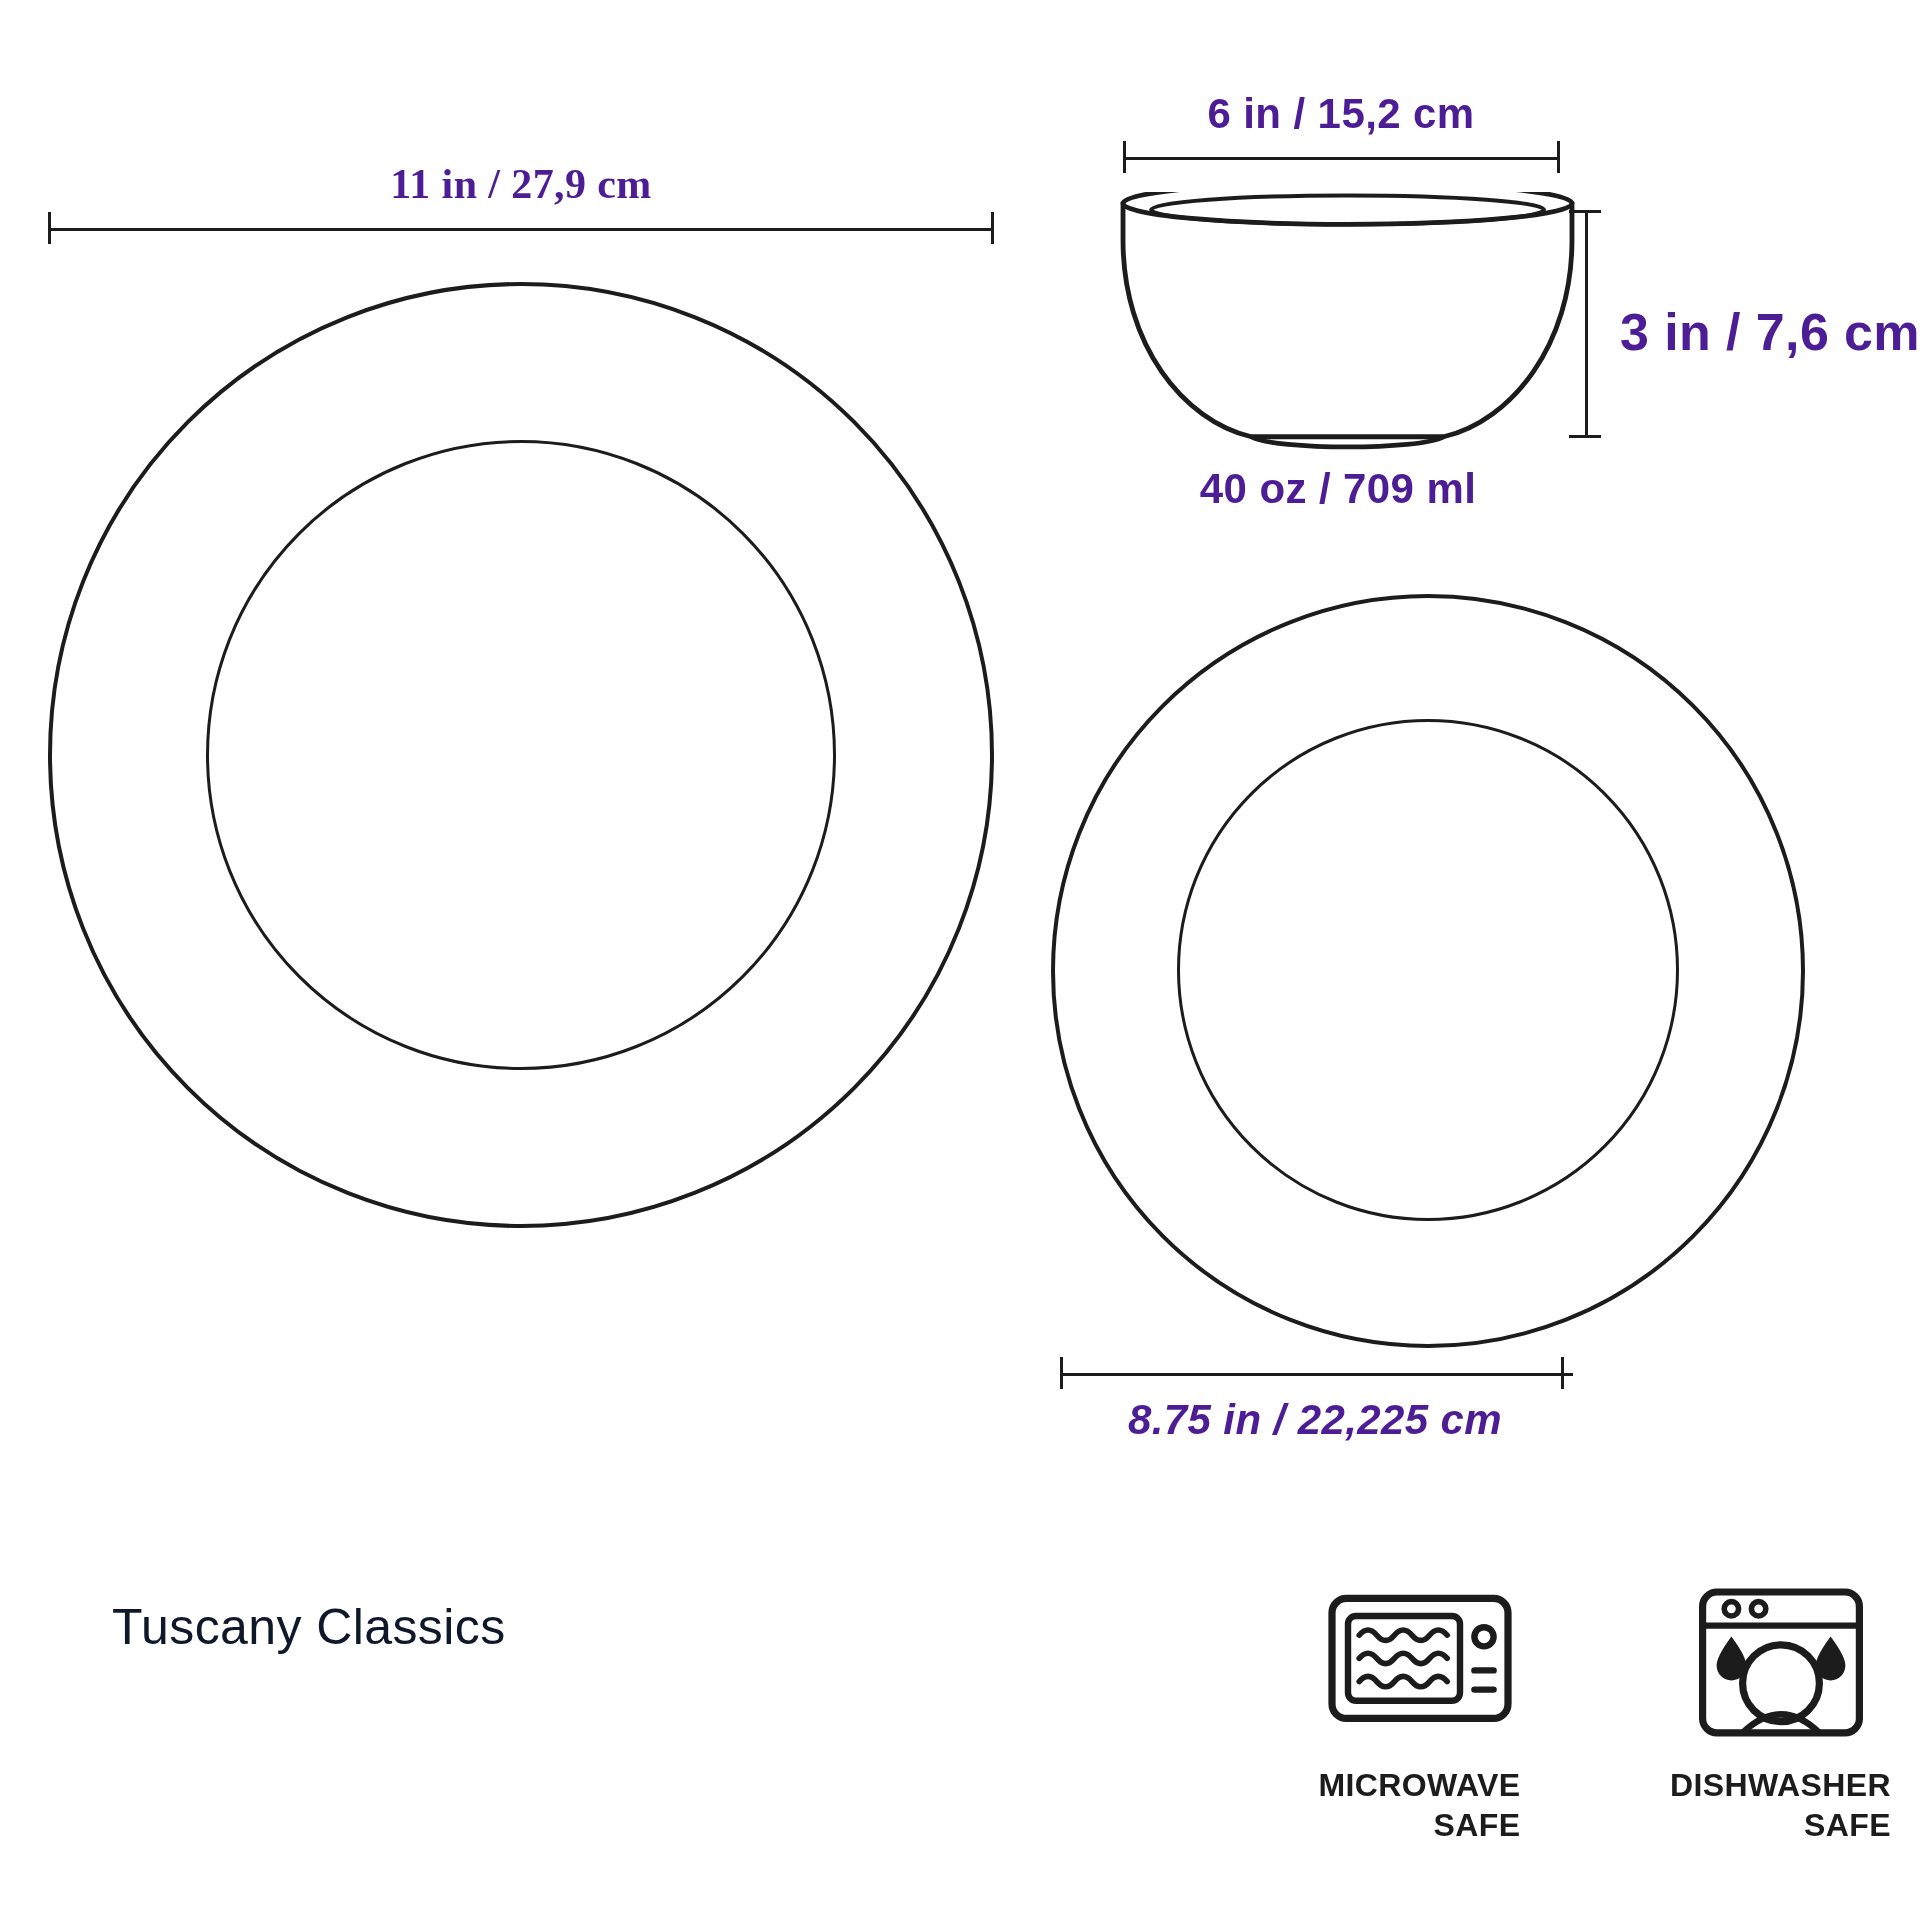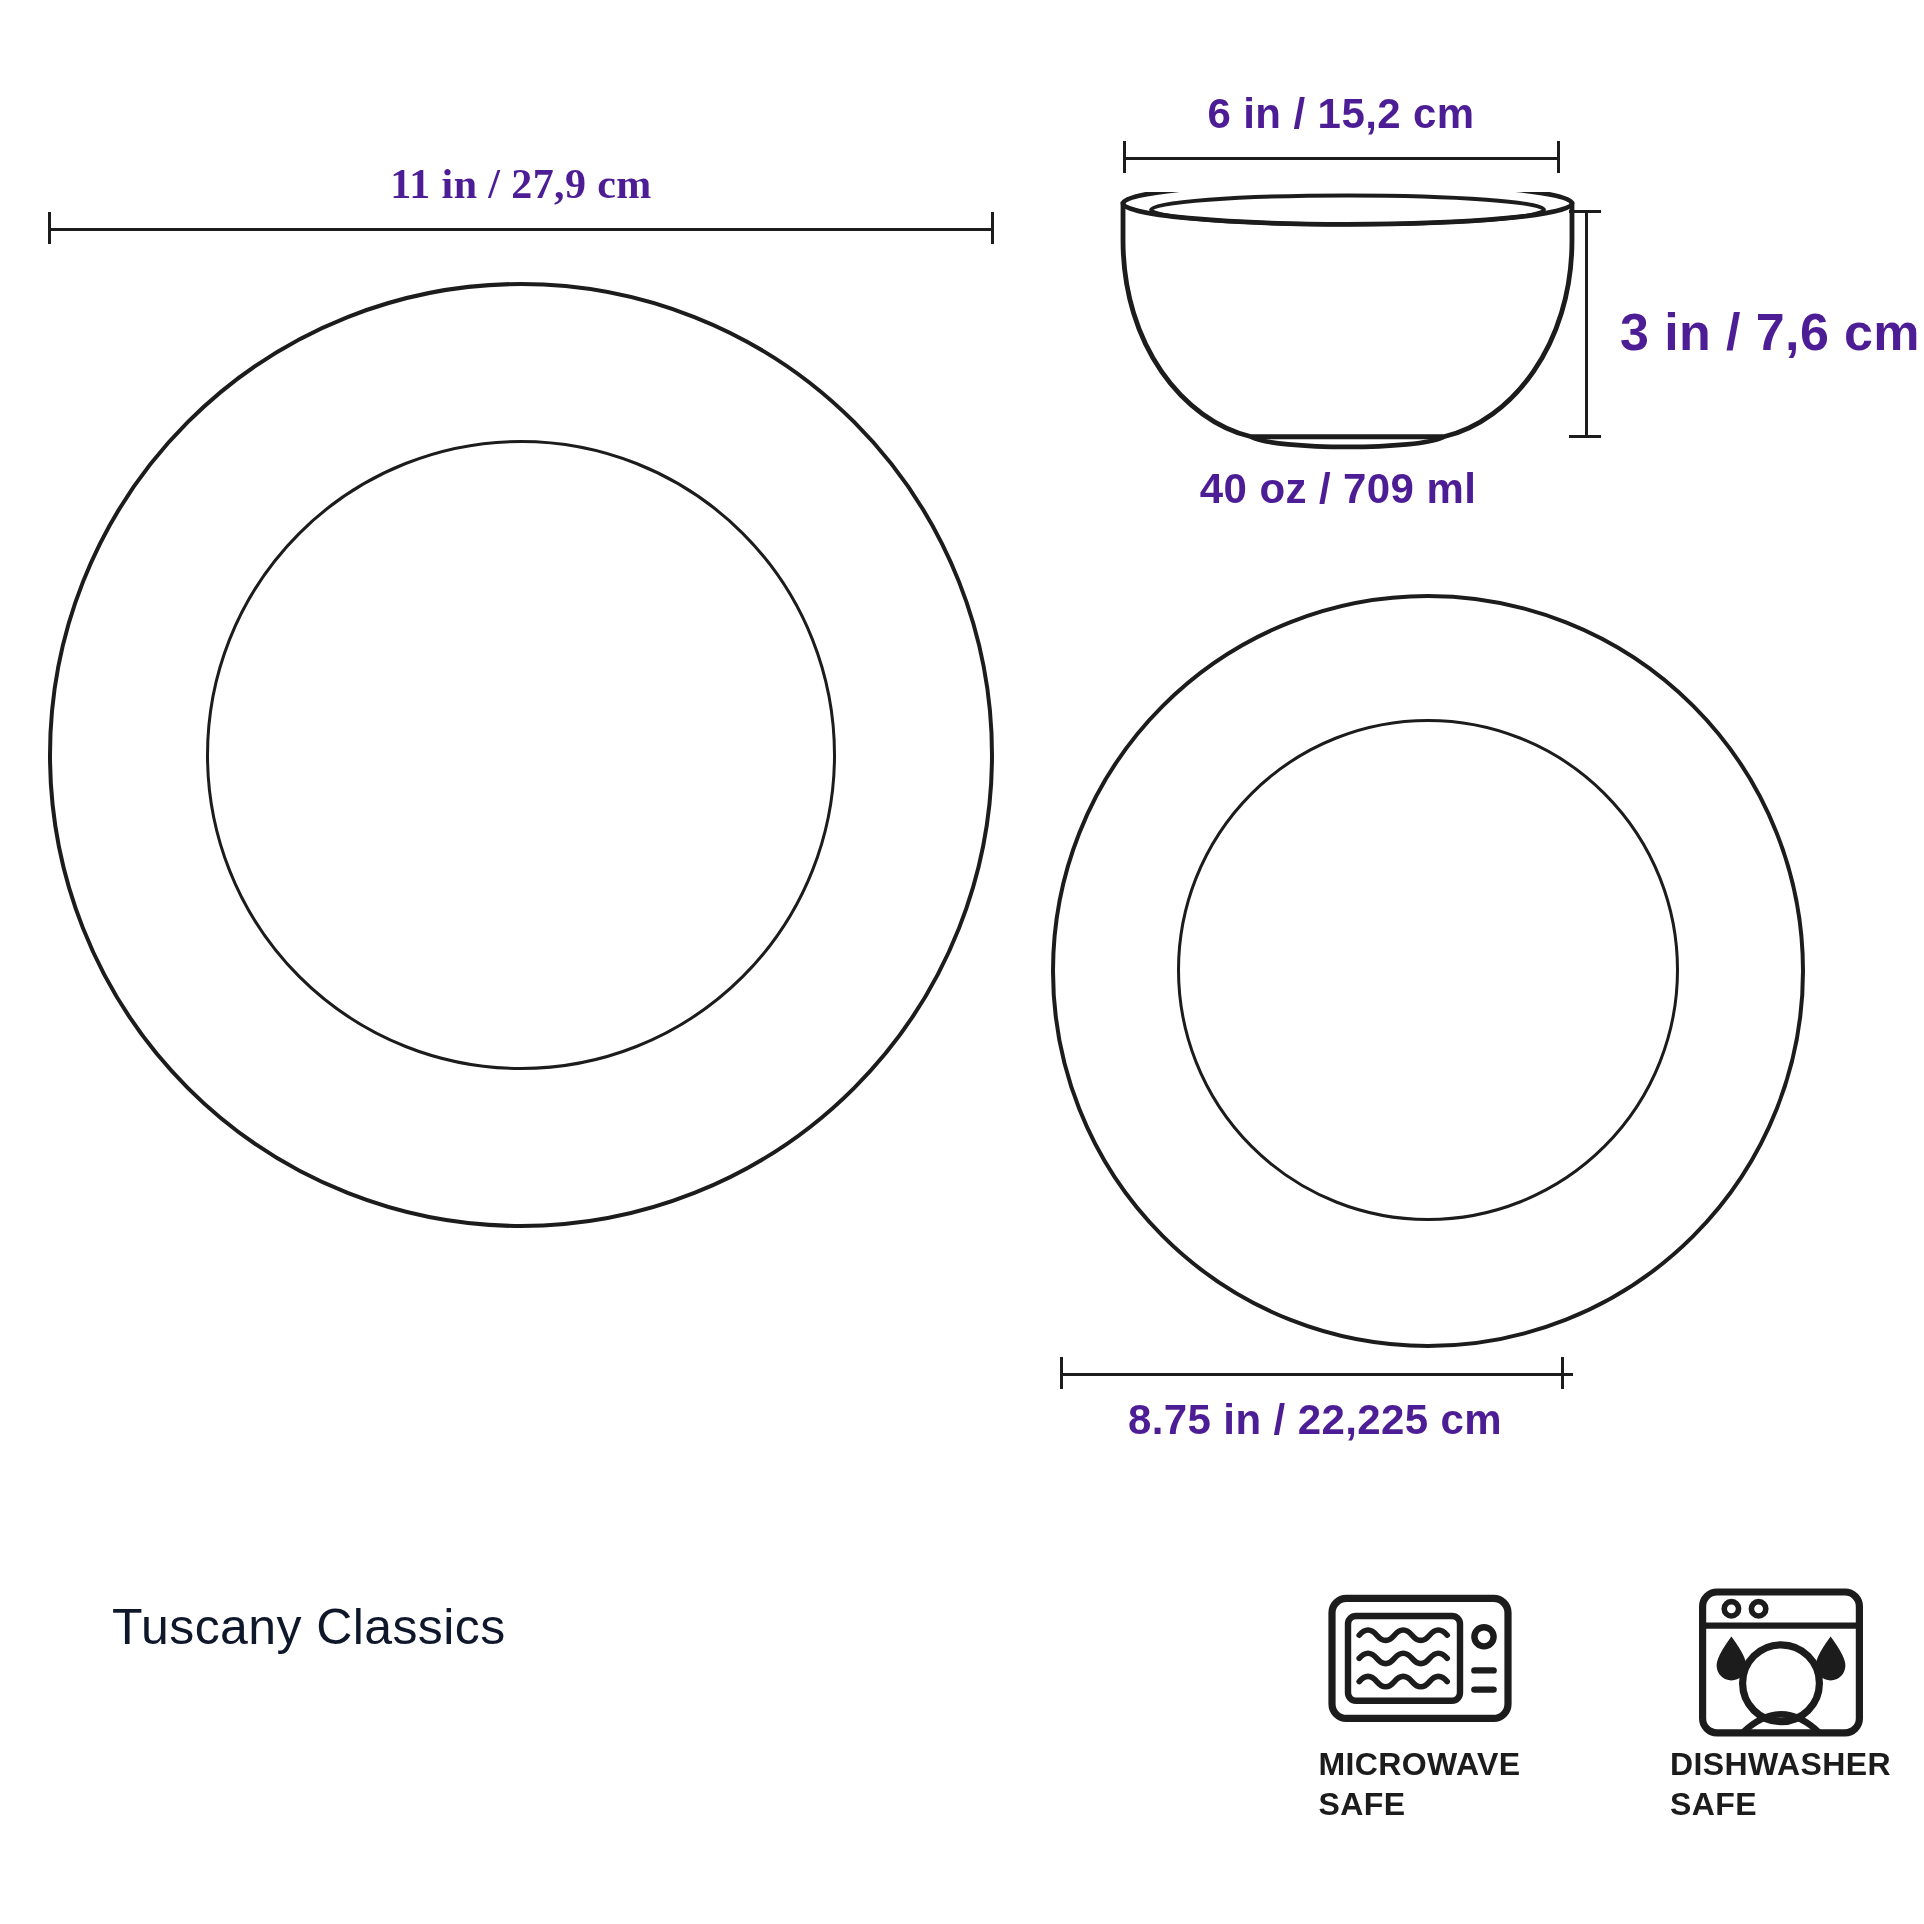--- a/index.html
+++ b/index.html
@@ -106,23 +106,24 @@
     display: flex;
     flex-direction: column;
     align-items: center;
   }
   .care-icon {
     width: 192px;
     height: 160px;
     display: block;
   }
   .care-caption {
+    margin-top: 21px;
     font-size: 32px;
     font-weight: 700;
-    text-align: left;
+    text-align: right;
     line-height: 1.25;
     color: #1c1c1c;
     letter-spacing: 0.4px;
     white-space: pre-line;
   }
   .bowl-svg {
     position: absolute;
   }
 </style>
 </head>
@@ -169,21 +170,21 @@
     <div class="ring" style="left:1051px; top:594px; width:754px; height:754px;"></div>
     <div class="ring inner" style="left:1177px; top:719px; width:502px; height:502px;"></div>
   </div>
 
   <div>
     <div class="dline h" style="left:1060px; top:1373px; width:513px;"></div>
     <div class="dline h" style="left:1060px; top:1373px; width:504px;"></div>
     <div class="tick v" style="left:1060px; top:1357px;"></div>
     <div class="tick v" style="left:1561px; top:1357px;"></div>
   </div>
-  <div class="dim-label center-label" style="left:1315px; top:1396px;">8.75 in / 22,225 cm</div>
+  <div class="dim-label center-label" style="left:1315px; top:1396px;font-style:italic;">8.75 in / 22,225 cm</div>
 
   <div class="title-block">
     <div class="title-main">Tuscany Classics</div>
   </div>
 
   <div class="care-row">
 
     <div class="care-item">
       <svg class="care-icon" viewBox="0 0 240 200">
         <rect x="10" y="18" width="220" height="150" rx="18" ry="18" fill="none" stroke="#1c1c1c" stroke-width="9"></rect>

